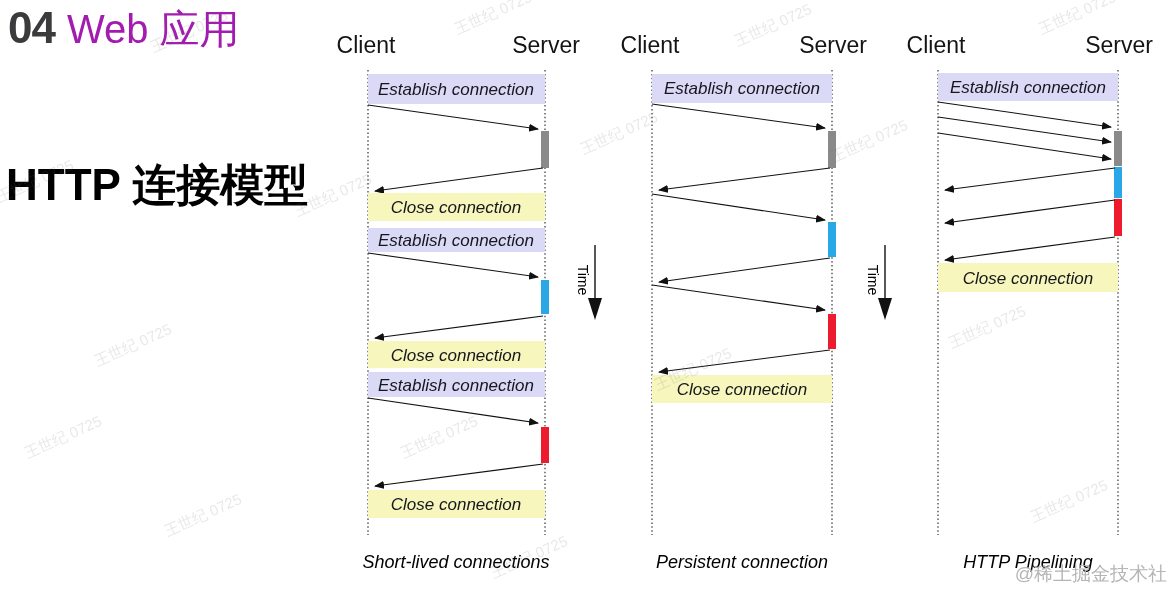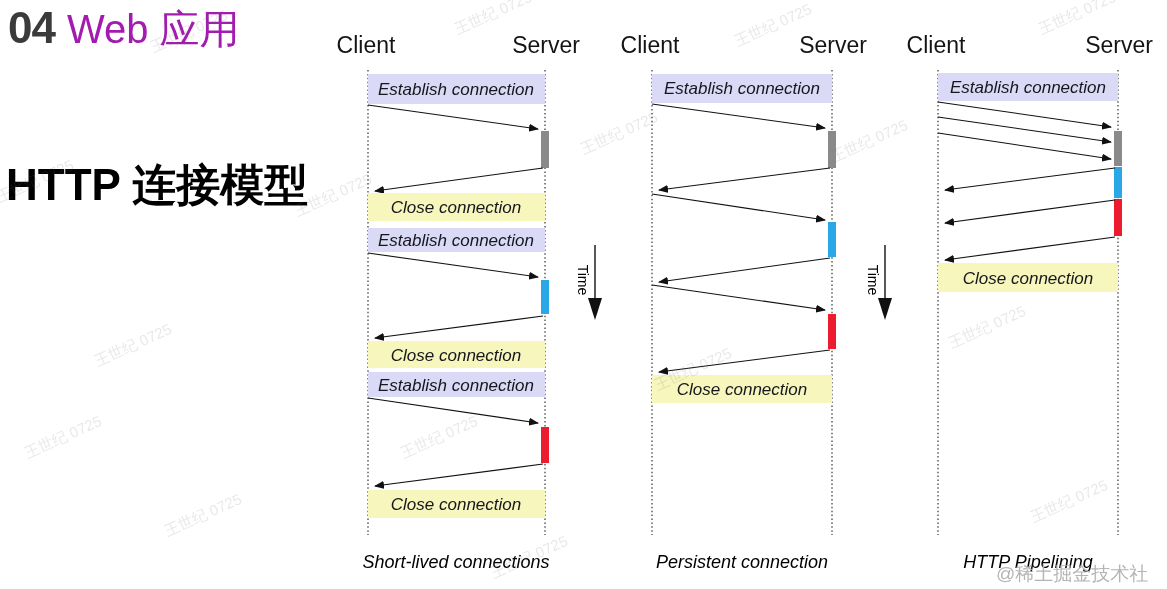--- a/index.html
+++ b/index.html
@@ -1,19 +1,20 @@
 <!DOCTYPE html>
 <html><head>
 <meta charset="utf-8">
 <style>
   * { margin:0; padding:0; box-sizing:border-box; }
   body { background:#fff; font-family:"Liberation Sans","DejaVu Sans",sans-serif; }
   #page {
     position:relative; width:1167px; height:589px; background:#ffffff;
     overflow:hidden;
+    text-align:right;
   }
   .hdr { position:absolute; left:8px; top:2px; display:flex; align-items:baseline; }
   .hdr-num { font-size:44px; font-weight:800; color:#3b3b3d; letter-spacing:-1px; }
   .hdr-title { font-size:40px; font-weight:500; color:#a21caf; margin-left:12px; }
   .heading { position:absolute; left:6px; top:124px; font-size:44px; font-weight:700; color:#000;margin-top:32px; }
   .dsvg { position:absolute; top:28px; }
   .tsvg { position:absolute; top:240px; }
   
   .lab  { font:23px "Liberation Sans","DejaVu Sans",sans-serif; fill:#141414; }
   .bt   { font:italic 17px "Liberation Sans","DejaVu Sans",sans-serif; fill:#16161d; }

